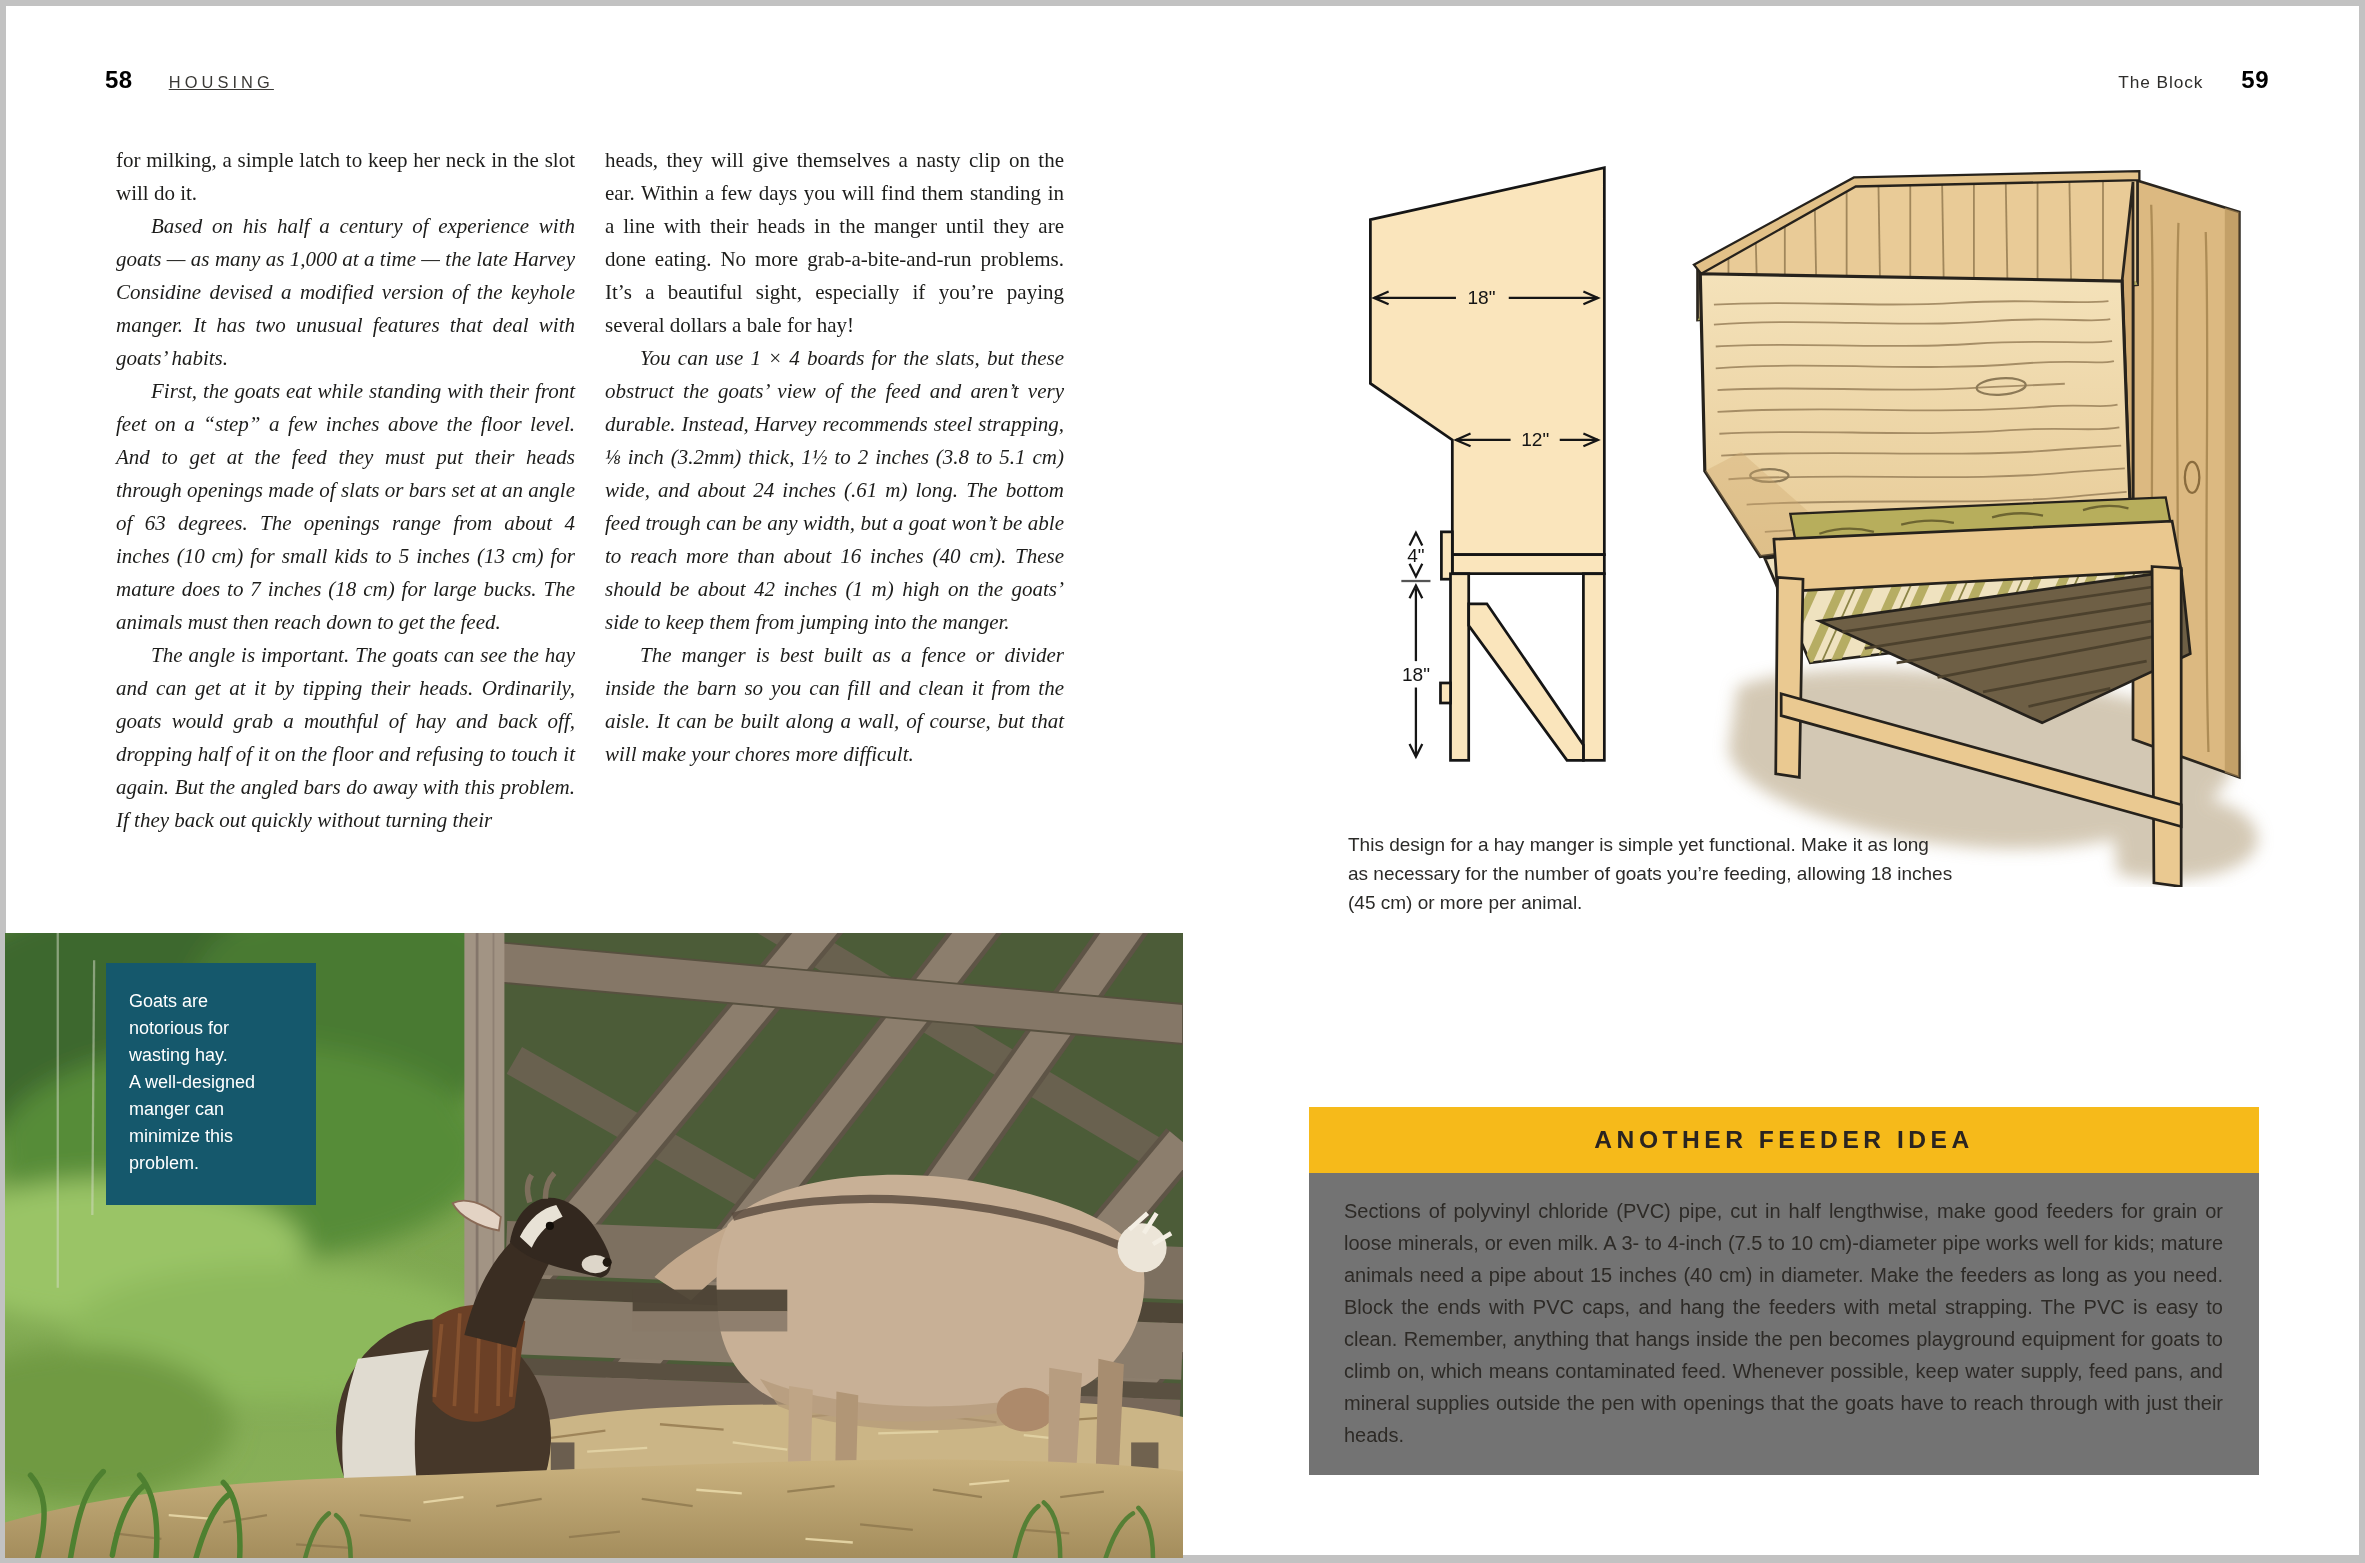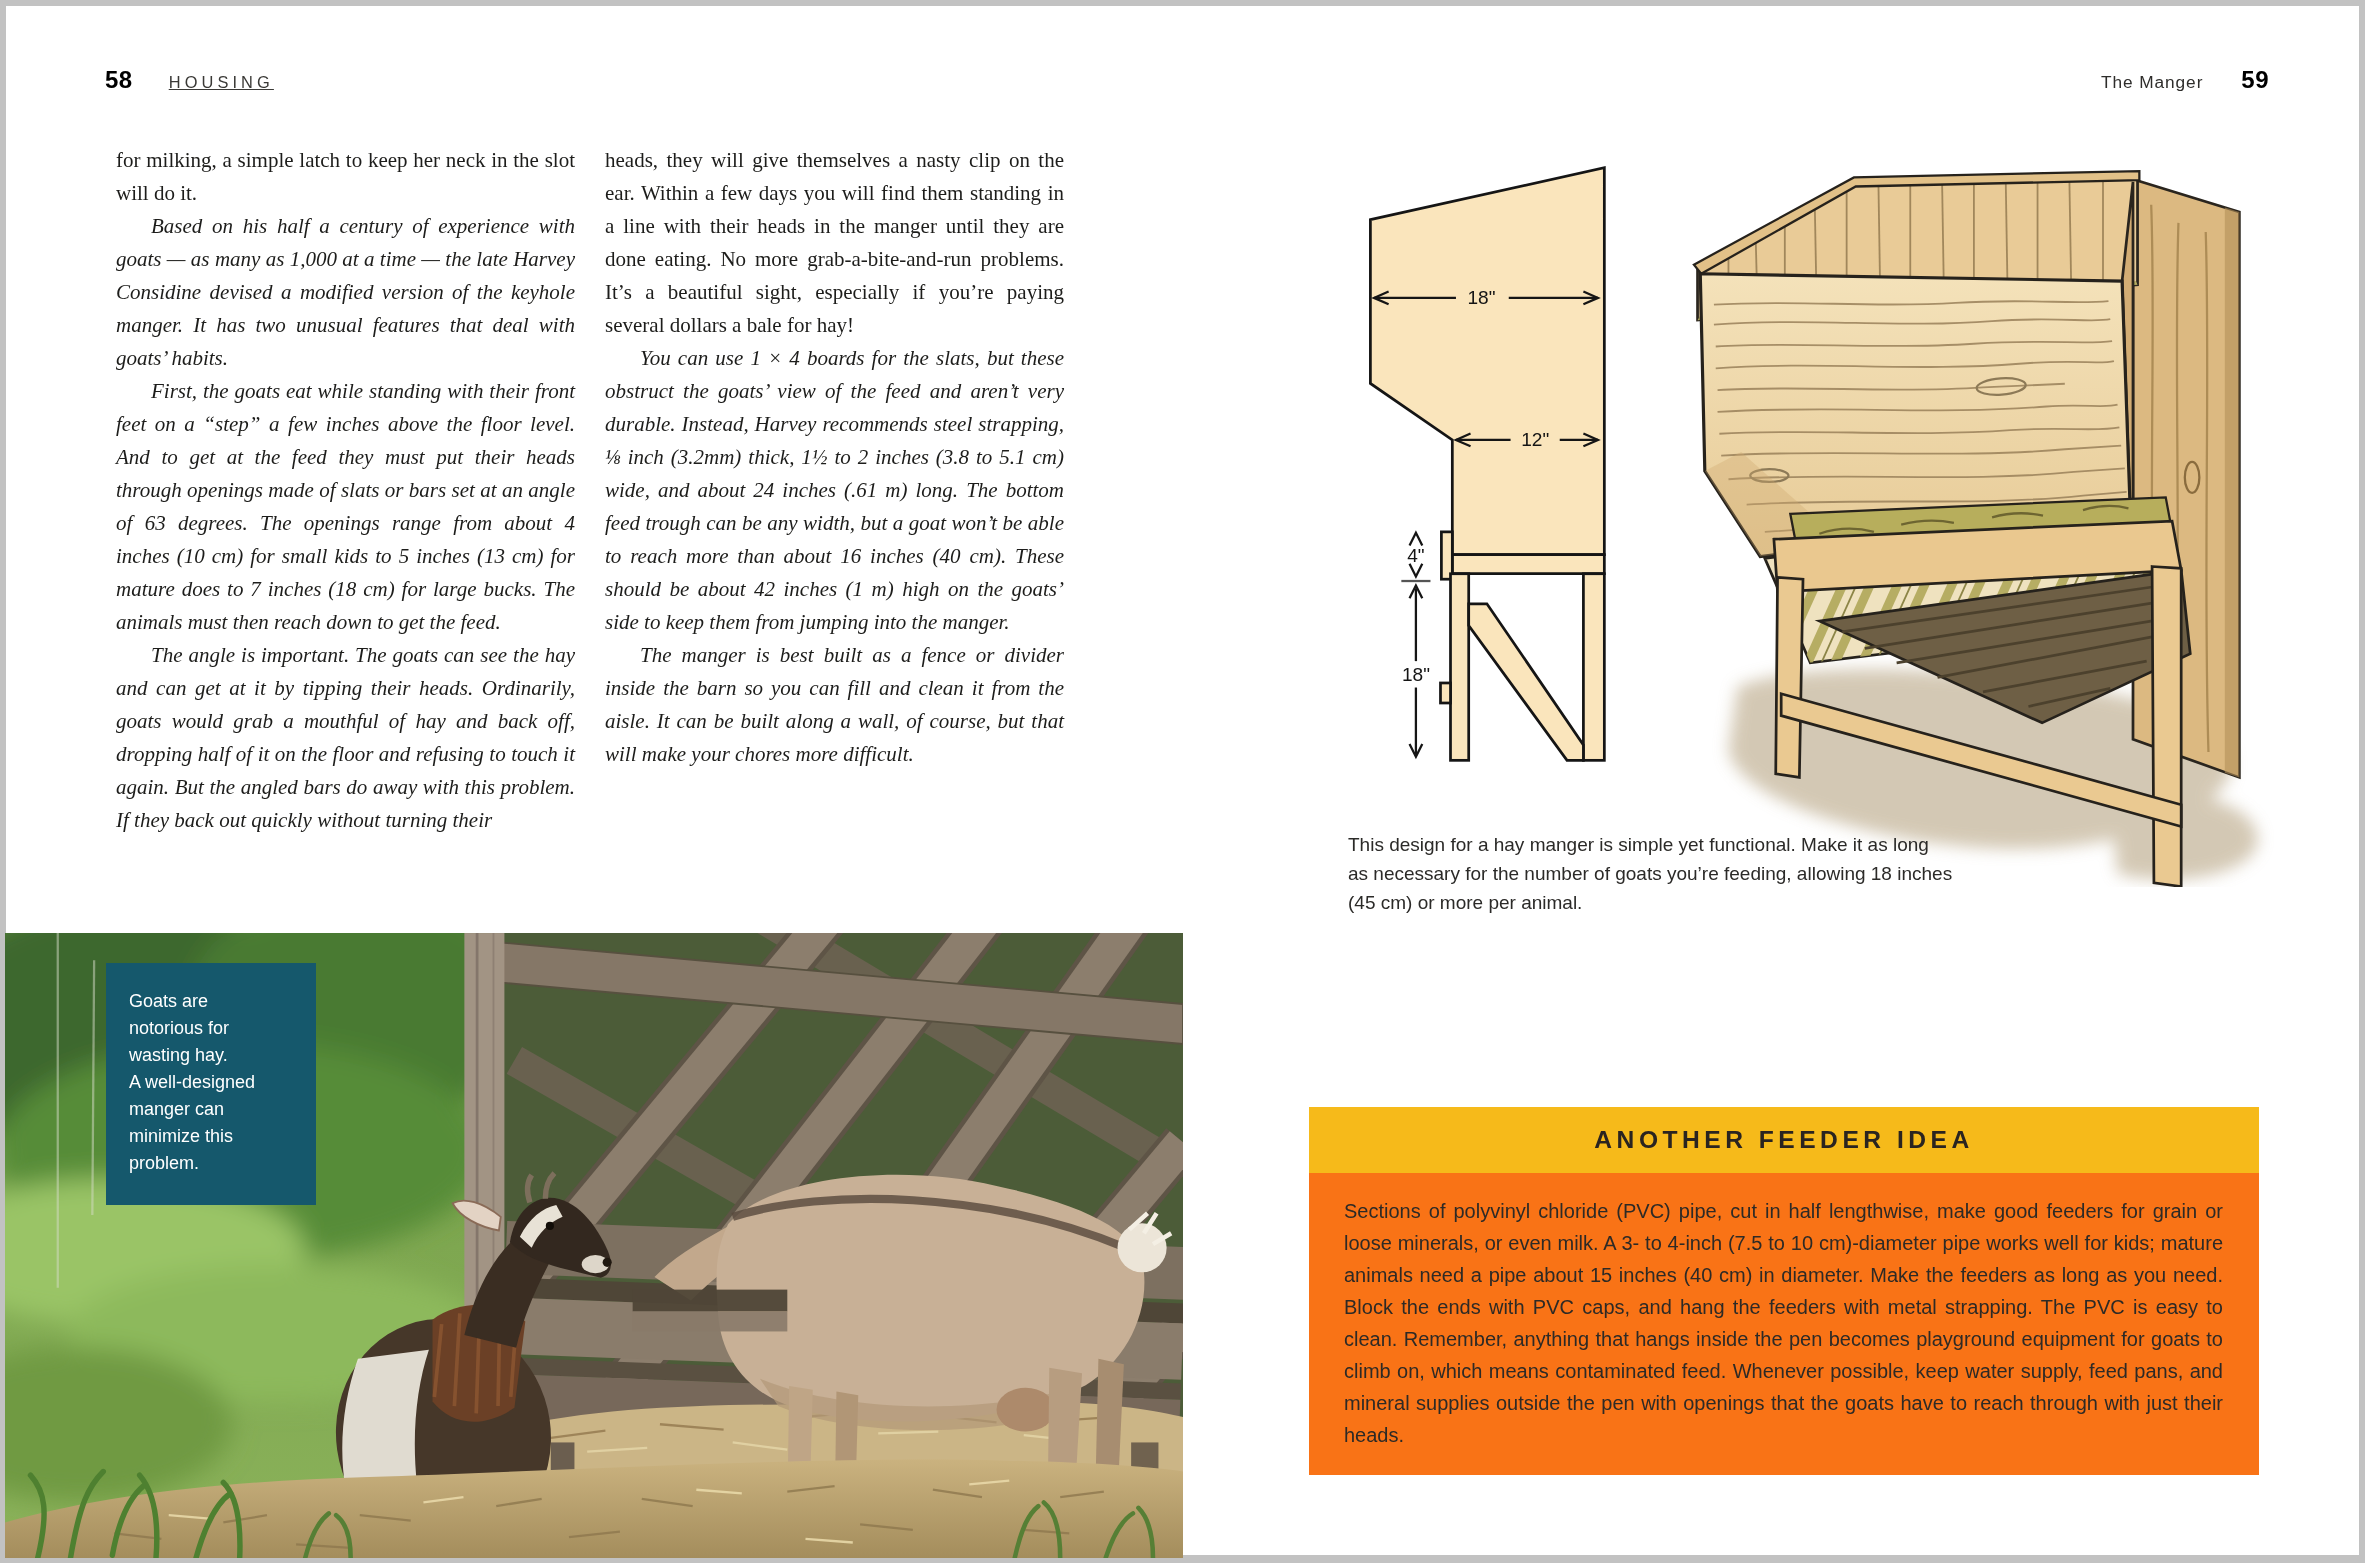--- a/index.html
+++ b/index.html
@@ -26,37 +26,37 @@
   .tealbox{position:absolute;left:106px;top:963px;width:210px;height:242px;background:#15586c;
            color:#ffffff;font-size:18px;line-height:27px;padding:24.6px 12.7px 0 23px;box-sizing:border-box;}
   
   .diag{position:absolute;left:1354px;top:155px;width:264px;height:619px;}
   .illo{position:absolute;left:1683px;top:86px;width:600px;height:801px;}
   .caption{position:absolute;left:1348px;top:830px;width:728px;font-size:19px;line-height:29px;color:#2b2a28;}
   
   .sidebar{position:absolute;left:1309px;top:1107px;width:950px;}
   .sidebar-head{background:#f6ba1a;height:66px;display:flex;align-items:center;justify-content:center;text-align:center;}
   .sidebar-title{font-size:24.6px;font-weight:700;letter-spacing:4.5px;color:#2a2420;}
-  .sidebar-body{background:#f97316;padding:22px 36px 24px 35px;font-size:20px;line-height:32px;
+  .sidebar-body{background:#737373;padding:22px 36px 24px 35px;font-size:20px;line-height:32px;
                 color:#2d2a26;text-align:justify;}
   .sidebar-body p{margin:0;}
   svg text{font-family:"Liberation Sans","DejaVu Sans",sans-serif;}
 </style>
 </head>
 <body>
 
 <div class="page"></div>
 
 <div class="hdr-left">
   <span class="folio">58</span>
   <span class="runhead">HOUSING</span>
 </div>
 
 <div class="hdr-right">
-  <span class="runhead2">The Manger</span>
+  <span class="runhead2">The Block</span>
   <span class="folio">59</span>
 </div>
 
 <div class="col" id="col1">
   <p>for milking, a simple latch to keep her neck in the slot will do it.</p>
   <p class="ind">Based on his half a century of experience with goats — as many as 1,000 at a time — the late Harvey Considine devised a modified version of the keyhole manger. It has two unusual features that deal with goats’ habits.</p>
   <p class="ind">First, the goats eat while standing with their front feet on a “step” a few inches above the floor level. And to get at the feed they must put their heads through openings made of slats or bars set at an angle of 63 degrees. The openings range from about 4 inches (10 cm) for small kids to 5 inches (13 cm) for mature does to 7 inches (18 cm) for large bucks. The animals must then reach down to get the feed.</p>
   <p class="ind">The angle is important. The goats can see the hay and can get at it by tipping their heads. Ordinarily, goats would grab a mouthful of hay and back off, dropping half of it on the floor and refusing to touch it again. But the angled bars do away with this problem. If they back out quickly without turning their</p>
 </div>
 <div class="col" id="col2">

